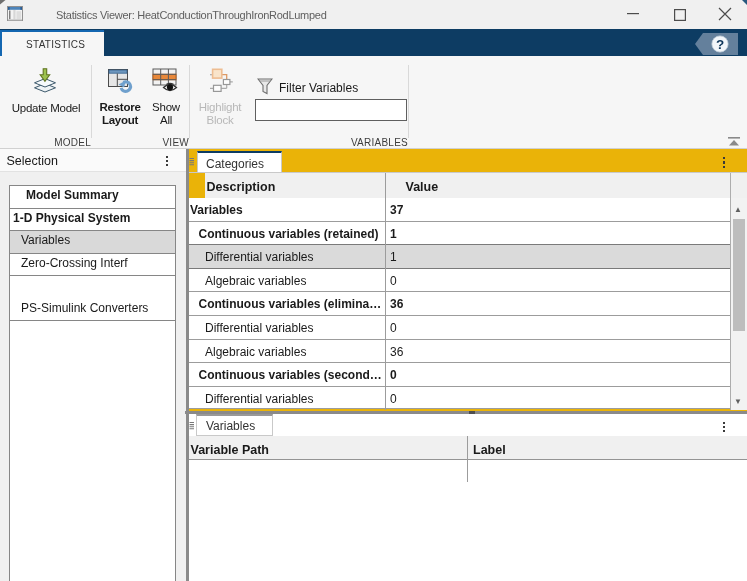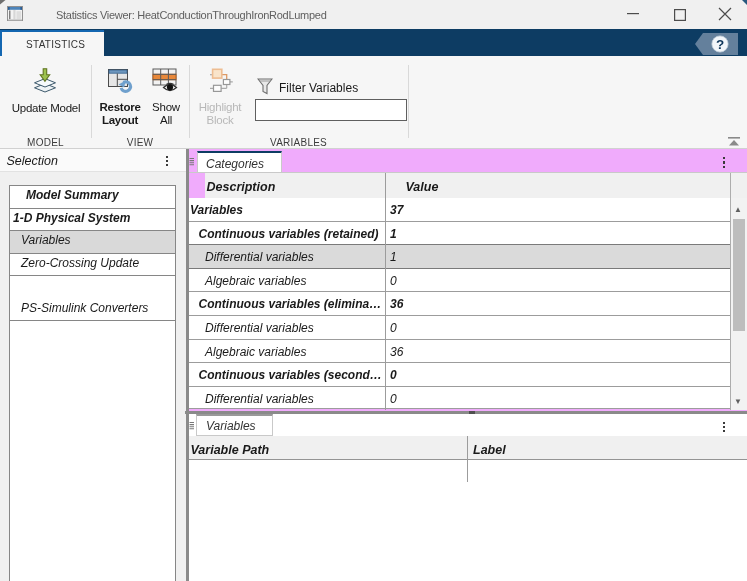--- a/index.html
+++ b/index.html
@@ -10,40 +10,40 @@
   #titlebar{left:0;top:0;width:747px;height:29px;background:#f0f0f0;}
   #title-text{left:56px;top:9px;font-size:11px;color:#5f5f5f;letter-spacing:-0.28px;}
   .winbtn{color:#4c4c4c;}
   
   #tabbar{left:0;top:29px;width:747px;height:27px;background:#0d3c63;}
   #stat-tab{left:0;top:1px;width:104px;height:26px;background:#f6f6f6;border-top:2.5px solid #1467b1;border-left:2px solid #1467b1;box-sizing:border-box;}
   #stat-tab span{position:absolute;left:24px;top:7px;font-size:10px;color:#333;letter-spacing:0.3px;}
   
   #ribbon{left:0;top:56px;width:747px;height:93px;background:#f6f6f6;border-bottom:1px solid #d1d1d1;box-sizing:border-box;}
   .vsep{position:absolute;top:9px;width:1px;height:73px;background:#d9d9d9;}
-  .seclabel{position:absolute;top:81px;font-size:10px;color:#3c3c3c;text-align:center;letter-spacing:0.25px;}
+  .seclabel{position:absolute;top:81px;font-size:10px;color:#3c3c3c;text-align:right;letter-spacing:0.25px;}
   .btnlabel{position:absolute;font-size:11.5px;color:#1a1a1a;text-align:center;line-height:13.5px;letter-spacing:-0.25px;}
   .graylabel{color:#b8b8b8;}
   
-  #content{left:0;top:149px;width:747px;height:432px;background:#fff;font-style:italic;}
+  #content{left:0;top:149px;width:747px;height:432px;background:#fff;}
   
   #leftpanel{left:0;top:0;width:186px;height:432px;background:#f0f0f0;}
   #lp-head{left:0;top:0;width:186px;height:23px;background:#fafafa;border-bottom:1px solid #e2e2e2;box-sizing:border-box;}
   #lp-head span{position:absolute;left:6.5px;top:5px;font-size:12.5px;color:#1a1a1a;}
   .dots{position:absolute;width:2.4px;height:12px;}
   .dots i{position:absolute;left:0;width:2.4px;height:2.4px;background:#3a3a3a;}
   .dots i:nth-child(1){top:0;} .dots i:nth-child(2){top:4.3px;} .dots i:nth-child(3){top:8.6px;}
   #listbox{left:9px;top:36px;width:167px;height:396px;background:#fff;border:1px solid #868686;border-bottom:none;box-sizing:border-box;}
   .lrow{position:absolute;left:0;width:165px;height:22.5px;border-bottom:1px solid #868686;box-sizing:border-box;font-size:12px;color:#1a1a1a;}
   .lrow span{position:absolute;top:2px;}
   .b{font-weight:bold;}
   
   #divider{left:186px;top:0;width:3px;height:432px;background:#8a8a8a;}
   
-  #rt{left:189px;top:0;width:558px;height:432px;background:#f0abfc;}
+  #rt{left:189px;top:0;width:558px;height:432px;background:#eab308;}
   .ptab{position:absolute;background:#fff;box-sizing:border-box;}
   .ptab span{position:absolute;font-size:12px;color:#333;}
   
   #cat-head{left:16px;top:24px;width:558px;height:41px;background:#f0f0f0;border-bottom:1px solid #949494;box-sizing:border-box;}
   .hdrtext{position:absolute;font-size:12.5px;font-weight:bold;color:#1a1a1a;}
   .crow{position:absolute;left:0;width:541px;height:23.6px;border-bottom:1px solid #9c9c9c;box-sizing:border-box;font-size:12px;color:#1a1a1a;background:#fff;}
   .crow .d{position:absolute;top:5px;}
   .crow .v{position:absolute;left:201px;top:5px;}
   #colline1{left:196px;top:24px;width:1px;height:237px;background:#9c9c9c;z-index:6;}
   
@@ -173,21 +173,21 @@
         <div class="lrow" style="top:0px;">
           <span class="b" style="left:4px;margin-left:12px;">Model Summary</span>
         </div>
         <div class="lrow" style="top:22.5px;">
           <span class="b" style="left:3px;">1-D Physical System</span>
         </div>
         <div class="lrow" style="top:45px;background:#d9d9d9;">
           <span style="left:11px;">Variables</span>
         </div>
         <div class="lrow" style="top:67.5px;">
-          <span style="left:11px;">Zero-Crossing Update</span>
+          <span style="left:11px;">Zero-Crossing Interf</span>
         </div>
         <div class="lrow" style="top:112.5px;">
           <span style="left:11px;">PS-Simulink Converters</span>
         </div>
       </div>
     </div>
     <div class="abs" id="divider"></div>
 
     <div class="abs" id="rt">
       <svg class="abs" style="left:0px;top:9px" width="7" height="9" viewBox="0 0 7 9">

